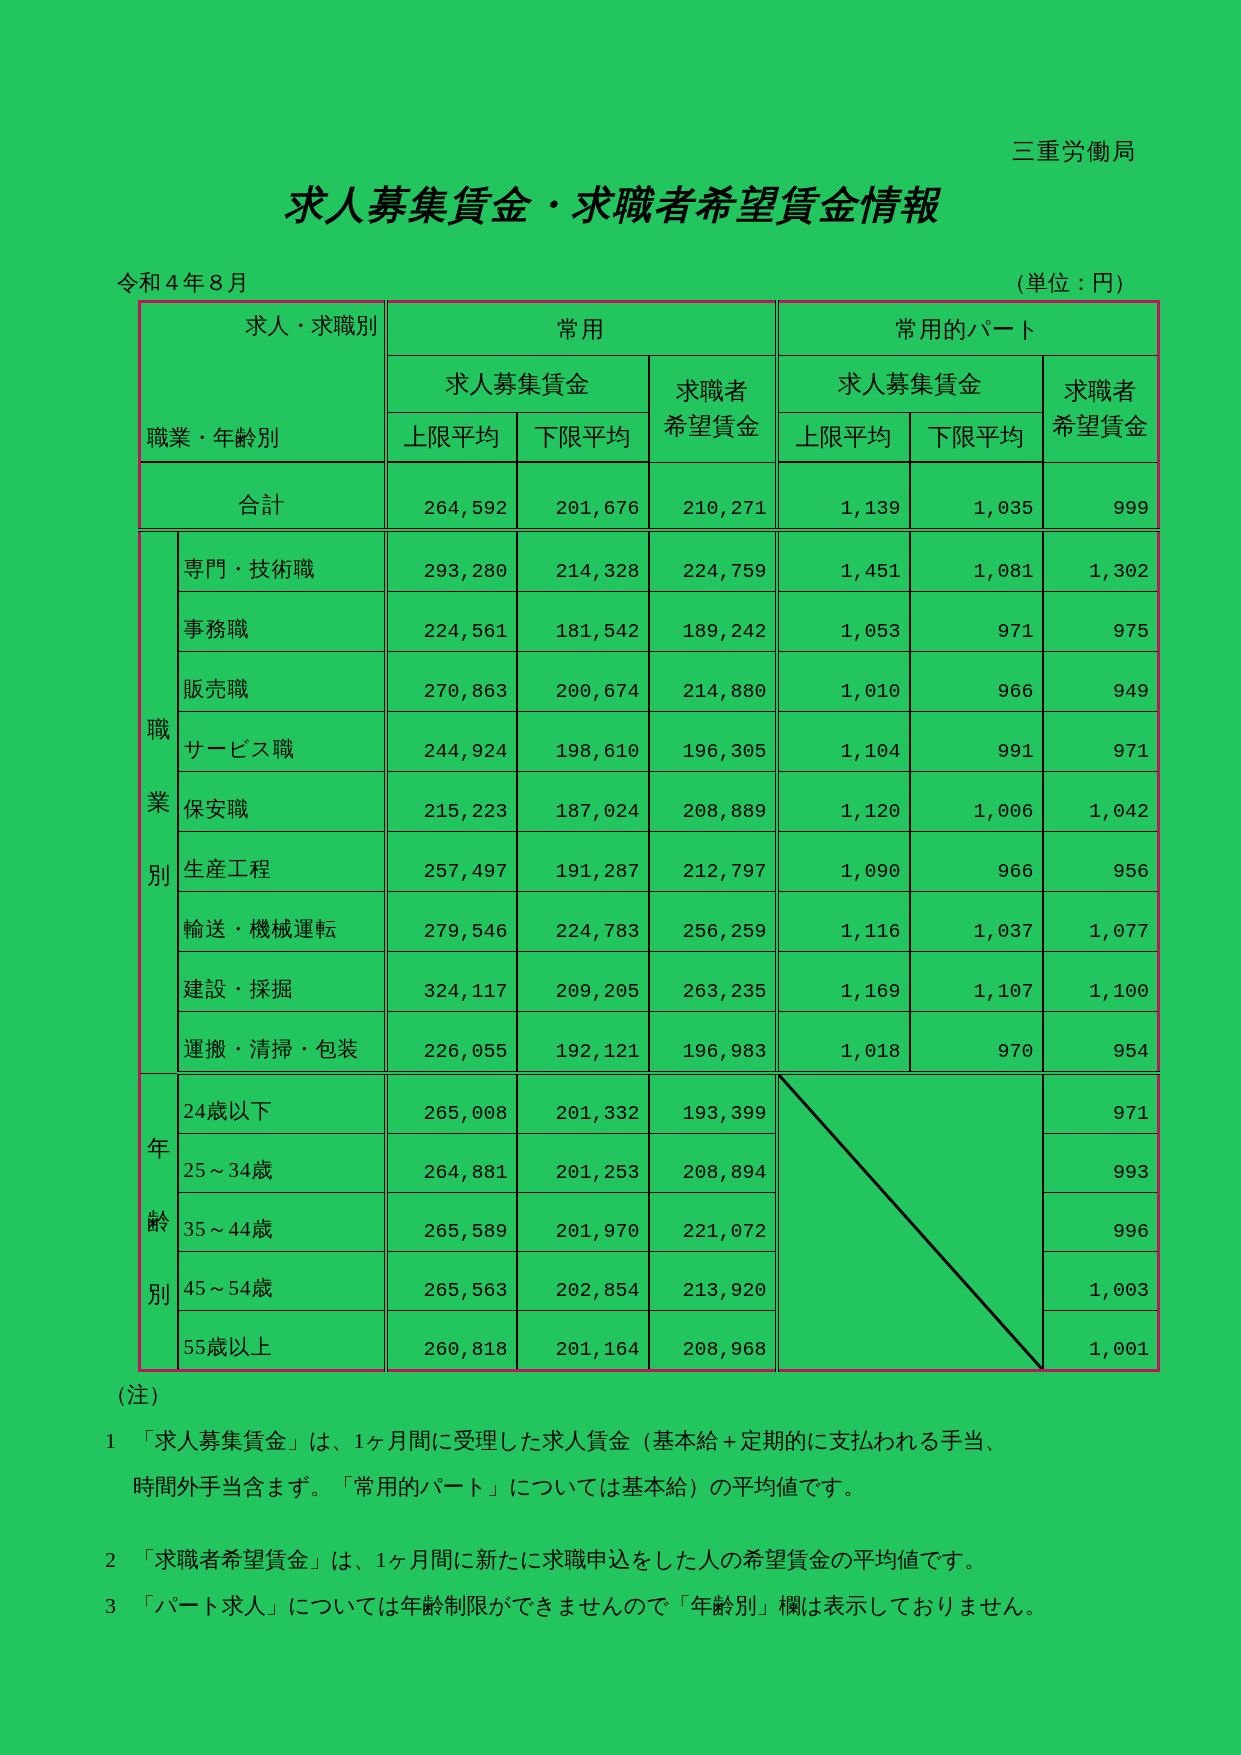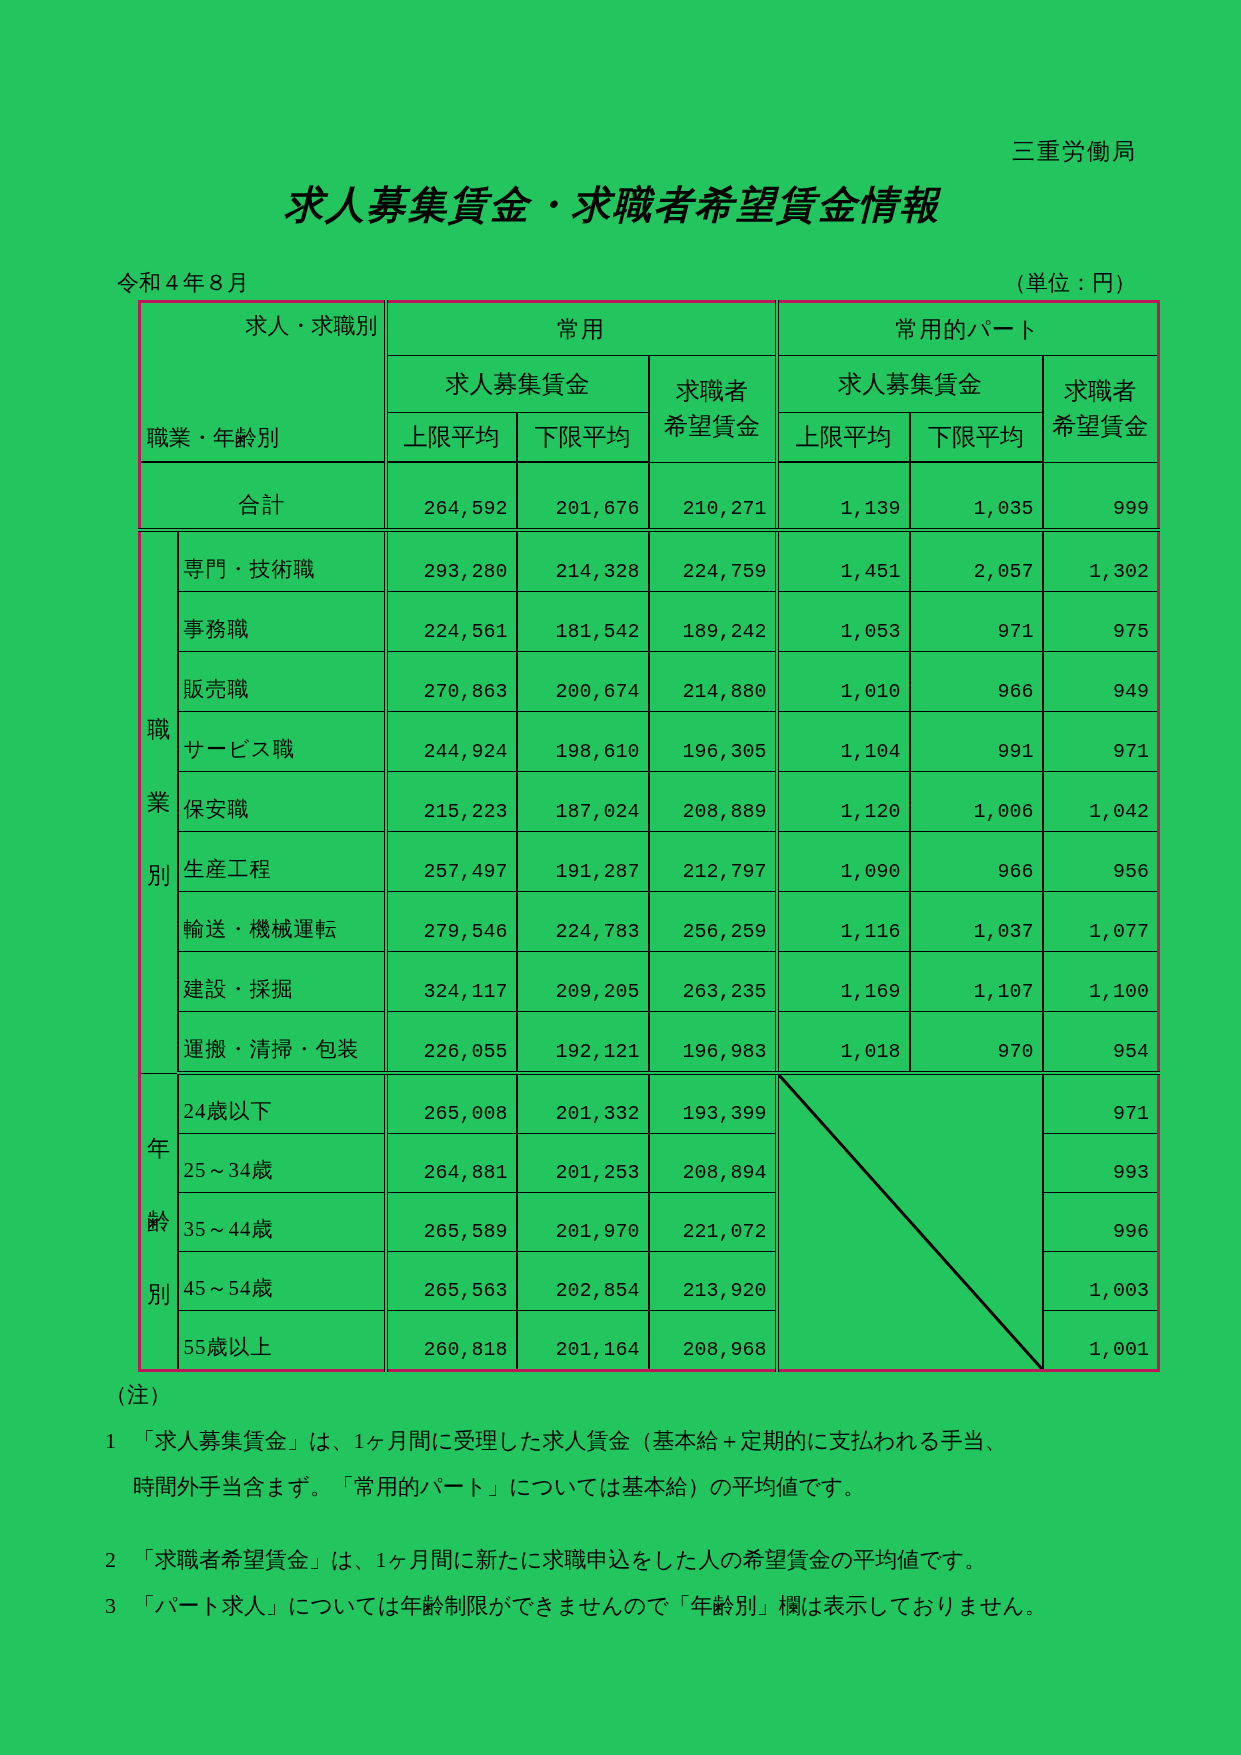--- a/index.html
+++ b/index.html
@@ -164,21 +164,21 @@
           <span>職</span>
           <span>業</span>
           <span>別</span>
         </div>
       </td>
       <td class="lbl">専門・技術職</td>
       <td class="num dv">293,280</td>
       <td class="num">214,328</td>
       <td class="num">224,759</td>
       <td class="num dv">1,451</td>
-      <td class="num">2,057</td>
+      <td class="num">1,081</td>
       <td class="num">1,302</td>
     </tr>
     <tr class="occ-row">
       <td class="lbl">事務職</td>
       <td class="num dv">224,561</td>
       <td class="num">181,542</td>
       <td class="num">189,242</td>
       <td class="num dv">1,053</td>
       <td class="num">971</td>
       <td class="num">975</td>

